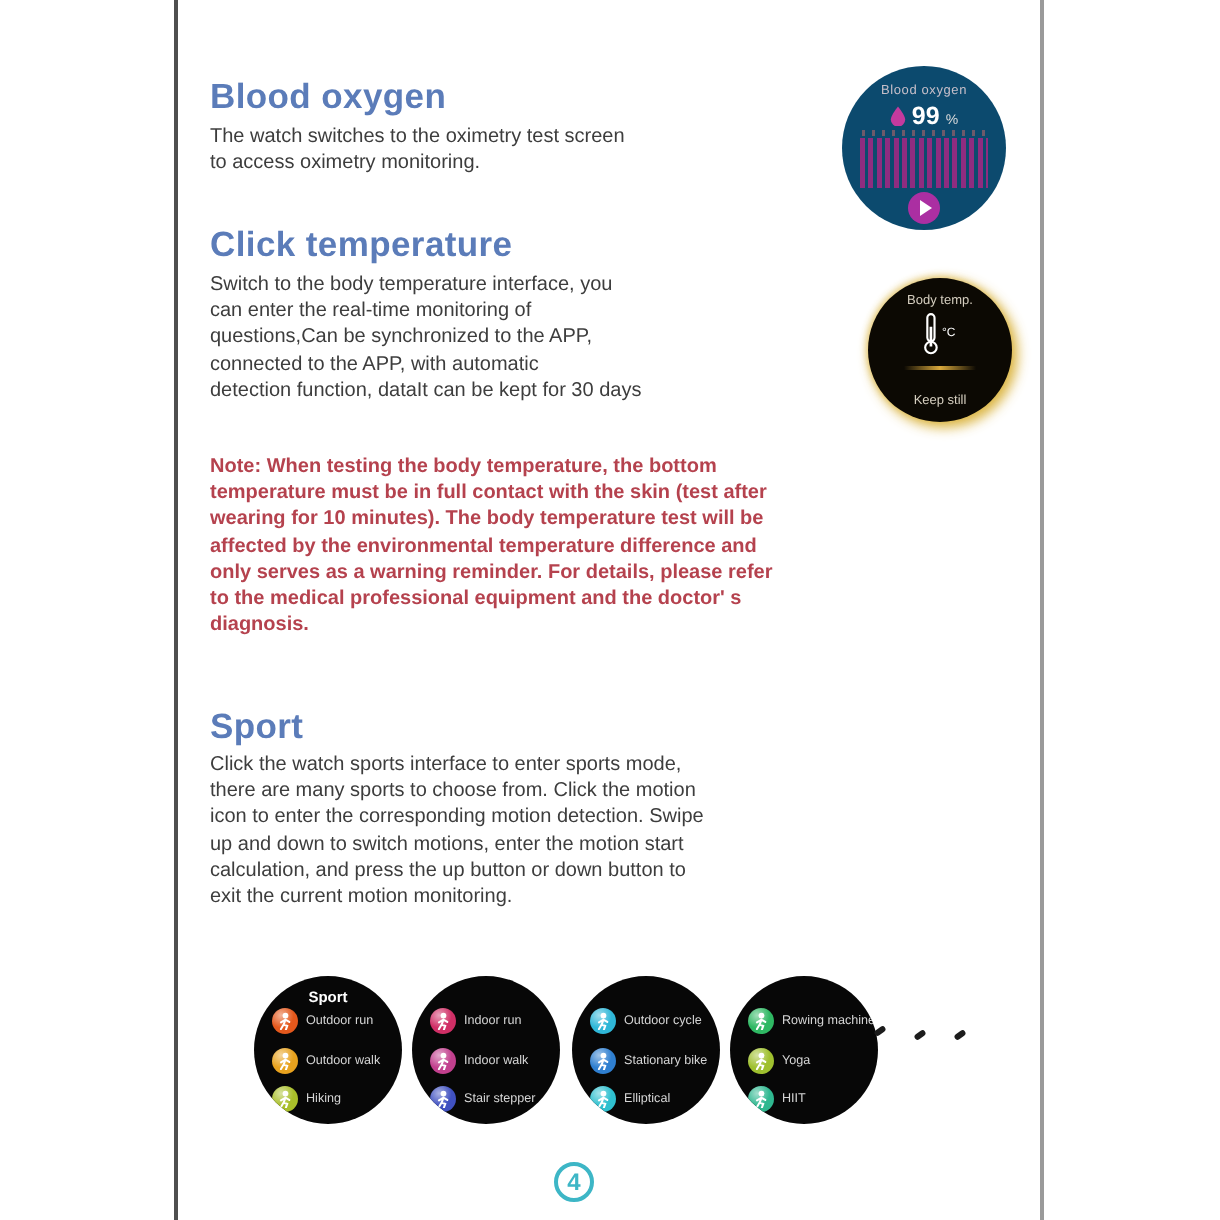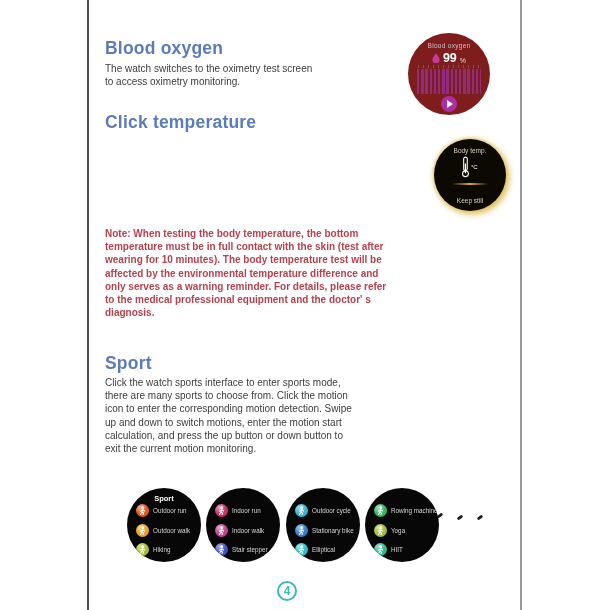--- a/index.html
+++ b/index.html
@@ -18,21 +18,21 @@
   }
   .para {
     position:absolute; left:105px; white-space:pre-line;
     font-size:10px; color:var(--body-text); line-height:1.32;
   }
   .note { color:var(--note-red); font-weight:600; }
 
   
   .watch { position:absolute; border-radius:50%; overflow:hidden; }
 
-  .oxy { left:408px; top:33px; width:82px; height:82px; background:#7f1d1d; }
+  .oxy { left:421px; top:33px; width:82px; height:82px; background:#0c4a6e; }
   .oxy-label { position:absolute; top:9px; width:100%; text-align:center;
     font-size:6.5px; color:#c7bfc9; letter-spacing:.3px; }
   .oxy-row { position:absolute; top:18px; width:100%; display:flex;
     justify-content:center; align-items:center; gap:3px; }
   .oxy-value { color:#fff; font-size:12.5px; font-weight:bold; }
   .oxy-unit { color:#ddd; font-size:7px; margin-top:4px; }
   .oxy-ticks { position:absolute; left:10px; right:10px; top:32px; height:3px;
     background:repeating-linear-gradient(to right,#6e5a6a 0 1.5px,transparent 1.5px 5px); }
   .oxy-bars { position:absolute; left:9px; right:9px; top:36px; height:25px;
     background:repeating-linear-gradient(to right,var(--oxy-bar) 0 2.5px,transparent 2.5px 4.2px); }
@@ -107,20 +107,25 @@
       <span class="oxy-unit">%</span>
     </div>
     <div class="oxy-ticks"></div>
     <div class="oxy-bars"></div>
     <div class="oxy-play">
         <span class="tri"></span>
       </div>
   </div>
 
   <div class="heading" style="top:112px">Click temperature</div>
+  <div class="para" style="top:136px; width:360px">Switch to the body temperature interface, you
+can enter the real-time monitoring of
+questions,Can be synchronized to the APP,
+connected to the APP, with automatic
+detection function, dataIt can be kept for 30 days</div>
 
   <div class="watch temp">
     <div class="temp-label">Body temp.</div>
     <div class="thermo-wrap">
       <svg width="9" height="22" viewBox="0 0 10 24">
         <rect x="3" y="1" width="4" height="15" rx="2" fill="none" stroke="#fff" stroke-width="1.2"></rect>
         <circle cx="5" cy="19.5" r="3.2" fill="none" stroke="#fff" stroke-width="1.2"></circle>
         <line x1="5" y1="8" x2="5" y2="19" stroke="#fff" stroke-width="1.5"></line>
       </svg>
       <span class="temp-unit">°C</span>

